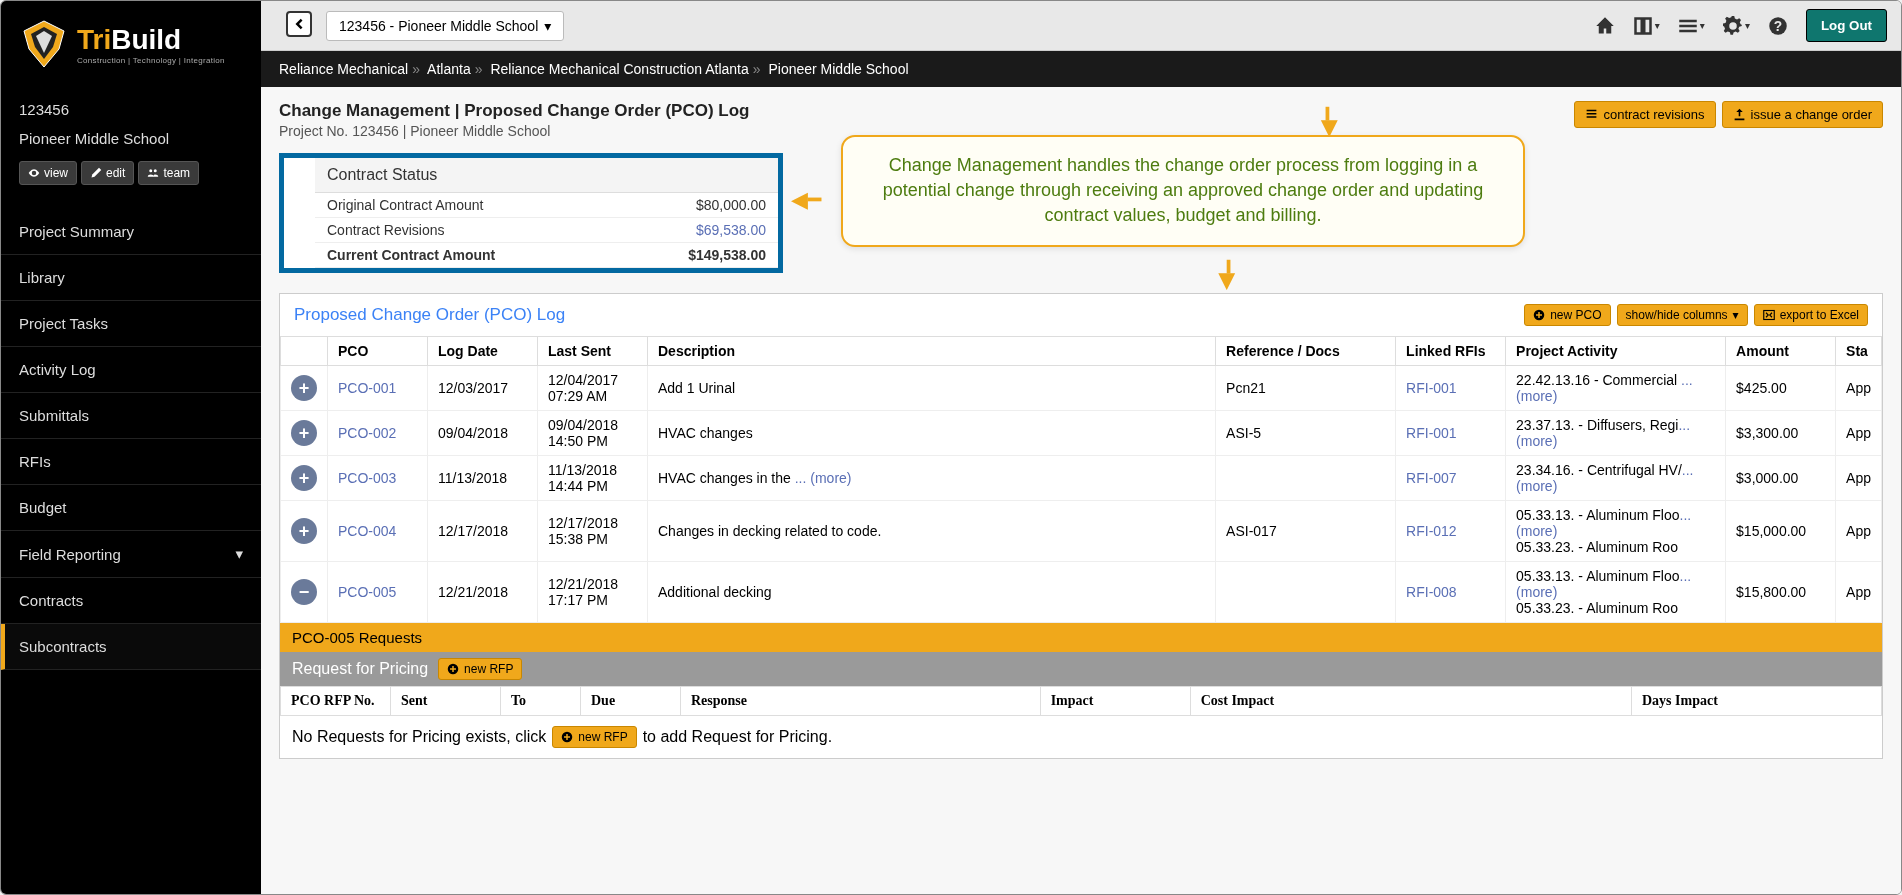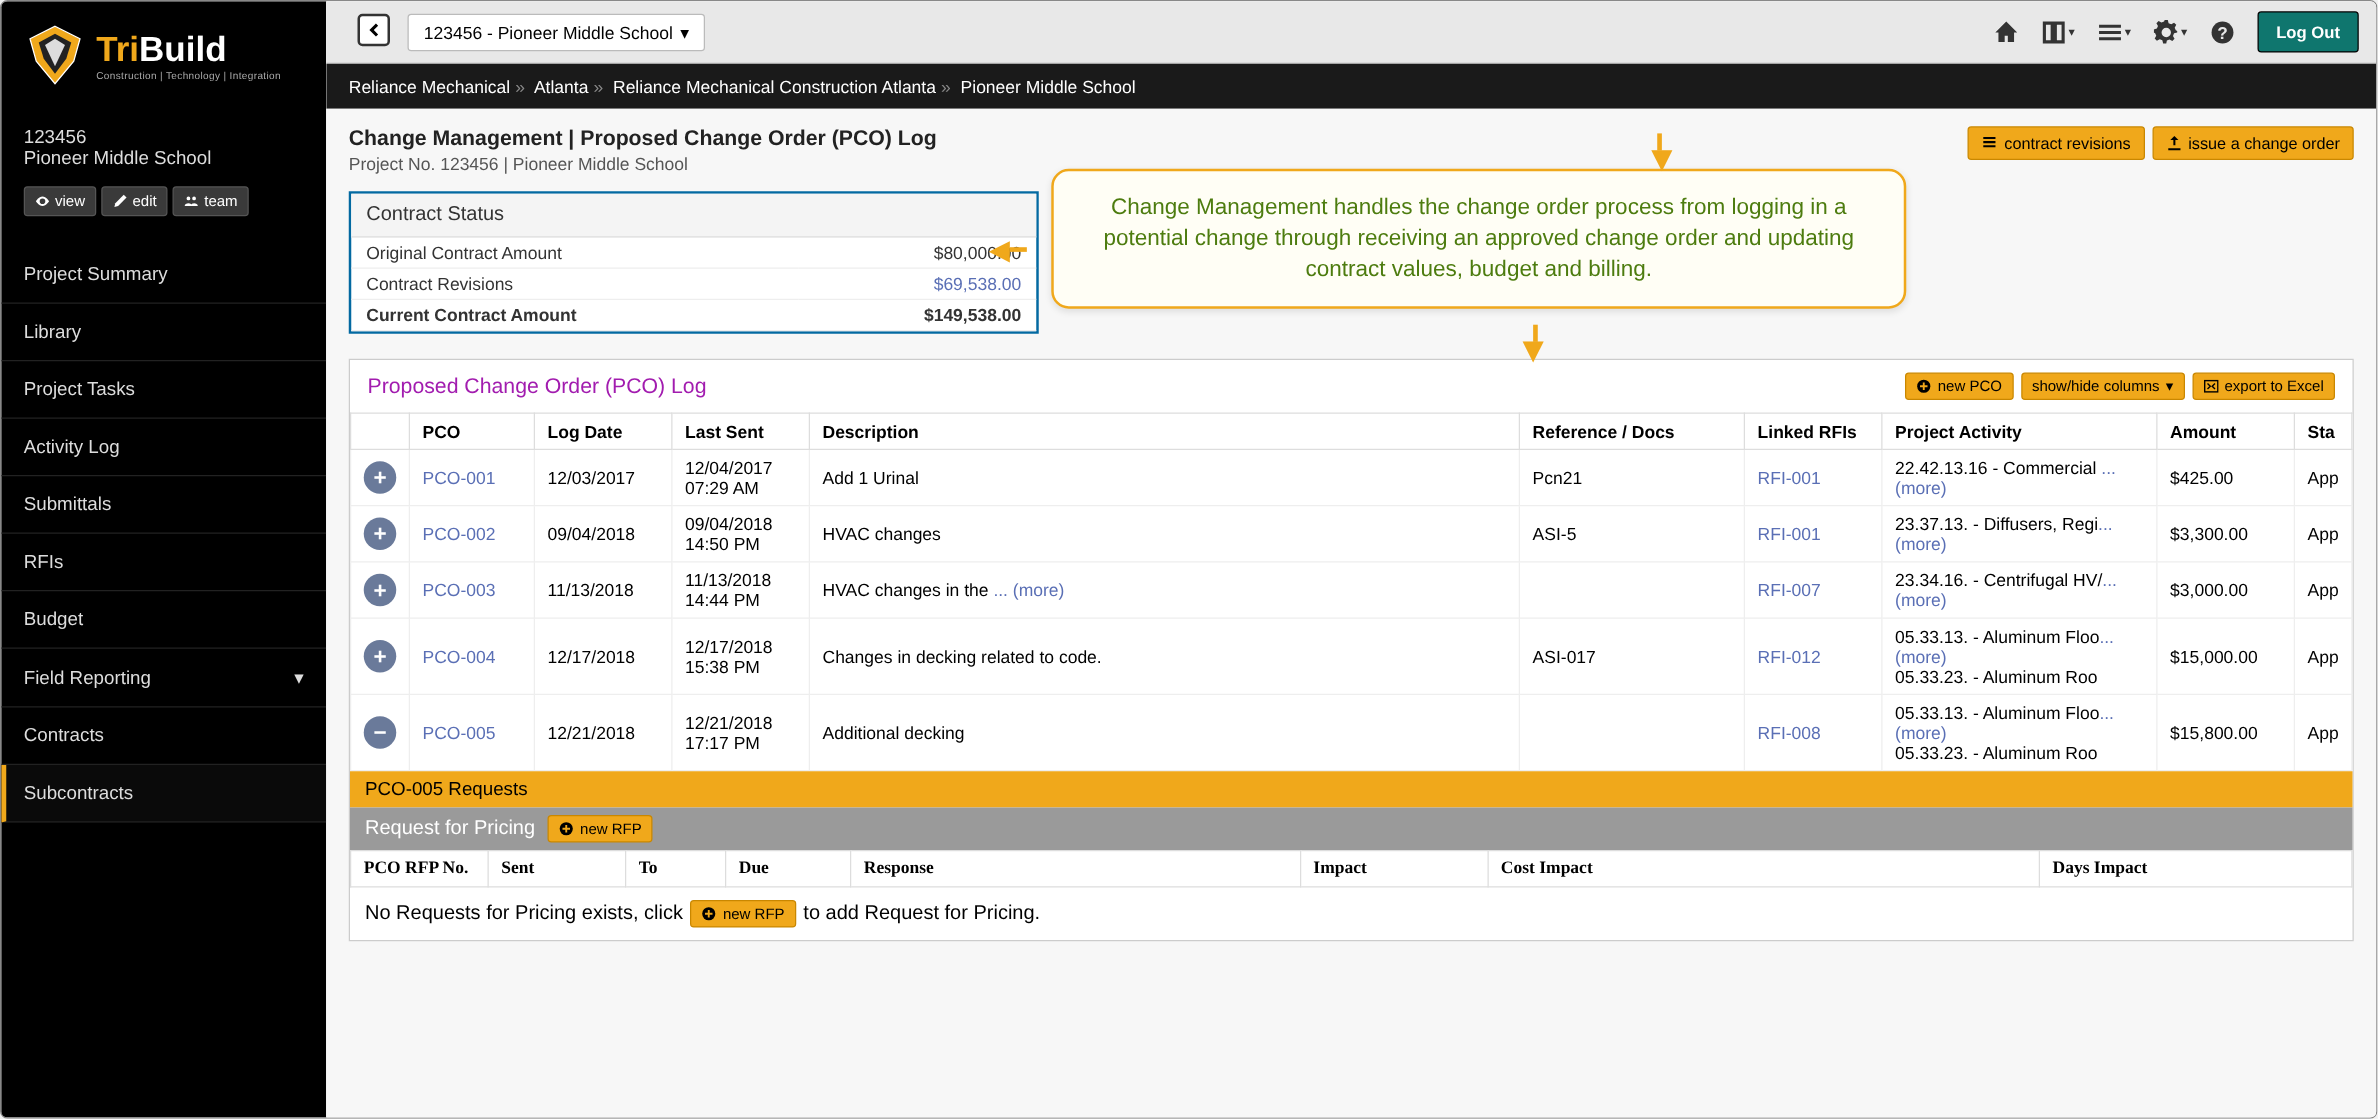--- a/index.html
+++ b/index.html
@@ -6,21 +6,21 @@
 body { font-family: Arial, Helvetica, sans-serif; font-size: 14px; background: #f0f0f0; }
 .app { display: flex; height: 895px; width: 1902px; border: 1px solid #888; border-radius: 6px; overflow: hidden; }
 .sidebar { width: 260px; background: #000; color: #fff; flex-shrink: 0; display: flex; flex-direction: column; }
 .logo-area { padding: 18px 18px 24px; display: flex; align-items: center; gap: 8px; }
 .logo-shield { width: 50px; height: 50px; }
 .logo-text { display: flex; flex-direction: column; }
 .logo-text .brand { font-size: 28px; font-weight: 700; color: #fff; }
 .logo-text .brand .tri { color: #f0a81b; }
 .logo-text .tag { font-size: 8px; color: #aaa; letter-spacing: 0.3px; }
 .side-project { padding: 8px 18px 14px; }
-.side-project .pnum { color: #ddd; font-size: 15px; }
+.side-project .pnum { color: #ddd; font-size: 15px; margin-bottom: 12px; }
 .side-project .pname { color: #ddd; font-size: 15px; margin-bottom: 14px; }
 .side-btns { display: flex; gap: 4px; }
 .side-btn { background: #3a3a3a; border: 1px solid #555; color: #fff; font-size: 12px; padding: 4px 8px; border-radius: 3px; cursor: pointer; display: flex; align-items: center; gap: 4px; }
 .nav { list-style: none; margin-top: 10px; }
 .nav li { padding: 14px 18px; color: #ddd; font-size: 15px; border-bottom: 1px solid #222; cursor: pointer; display: flex; justify-content: space-between; align-items: center; }
 .nav li.active { border-left: 4px solid #f0a81b; padding-left: 14px; background: #0a0a0a; }
 .main { flex: 1; display: flex; flex-direction: column; background: #fff; overflow: hidden; }
 .topbar { background: #e8e8e8; border-bottom: 1px solid #ccc; padding: 8px 14px; display: flex; align-items: center; justify-content: space-between; }
 .topbar-left { display: flex; align-items: flex-start; gap: 14px; margin-left: 11px; }
 .collapse-btn { width: 26px; height: 26px; border: 2px solid #333; border-radius: 4px; display: flex; align-items: center; justify-content: center; cursor: pointer; background: #fff; }
@@ -31,30 +31,30 @@
 .logout-btn { background: #0f766e; color: #fff; border: 1px solid #000; padding: 8px 14px; border-radius: 3px; font-weight: 700; cursor: pointer; }
 .breadcrumb-bar { background: #1a1a1a; color: #fff; padding: 10px 18px; font-size: 14px; }
 .breadcrumb-bar .sep { margin: 0 4px; color: #888; }
 .content { padding: 14px 18px; background: #f7f7f7; flex: 1; overflow: auto; position: relative; }
 .page-head { display: flex; justify-content: space-between; align-items: flex-start; margin-bottom: 14px; }
 .page-head h2 { font-size: 17px; font-weight: 700; color: #222; }
 .page-head .sub { color: #555; font-size: 14px; margin-top: 2px; }
 .head-btns { display: flex; gap: 6px; }
 .orange-btn { background: #f0a81b; border: 1px solid #c98700; color: #000; font-size: 13px; padding: 5px 10px; border-radius: 3px; cursor: pointer; display: inline-flex; align-items: center; gap: 5px; }
 .orange-btn.sm { font-size: 12px; padding: 3px 8px; }
-.contract-panel { border: 2px solid #0369a1; background: #fff; width: 552px; margin-bottom: 20px; }
+.contract-panel { border: 5px solid #0369a1; background: #fff; width: 504px; margin-bottom: 20px; padding-left: 31px; }
 .contract-panel .panel-h { background: #f4f4f4; padding: 8px 12px; font-size: 16px; color: #333; border-bottom: 1px solid #ddd; }
 .contract-panel table { width: 100%; border-collapse: collapse; }
 .contract-panel td { padding: 4px 12px; border-bottom: 1px solid #eee; font-size: 14px; color: #333; }
 .contract-panel td:last-child { text-align: right; }
 .contract-panel tr.bold td { font-weight: 700; }
 .contract-panel td.link { color: #5a6fb5; cursor: pointer; }
 .pco-section { border: 1px solid #ccc; background: #fff; }
 .pco-head { display: flex; justify-content: space-between; align-items: center; padding: 10px 14px; }
-.pco-head h3 { font-size: 17px; font-weight: 400; color: #a21caf; }
+.pco-head h3 { font-size: 17px; font-weight: 400; color: #3b82f6; }
 .pco-head-btns { display: flex; gap: 6px; }
 .pco-table { width: 100%; border-collapse: collapse; }
 .pco-table th { text-align: left; padding: 6px 10px; border: 1px solid #ddd; background: #fff; font-weight: 700; font-size: 14px; margin-top: 12px; }
 .pco-table td { padding: 6px 10px; border: 1px solid #eee; font-size: 14px; vertical-align: middle; }
 .pco-table td.link, .link-txt { color: #5a6fb5; cursor: pointer; }
 .more-link { color: #5a6fb5; cursor: pointer; }
 .expand-btn { width: 26px; height: 26px; border-radius: 50%; background: #6a7a9a; color: #fff; display: flex; align-items: center; justify-content: center; font-size: 18px; font-weight: 700; cursor: pointer; }
 .requests-bar { background: #f0a81b; padding: 6px 12px; font-size: 15px; color: #000; }
 .rfp-bar { background: #9a9a9a; padding: 6px 12px; font-size: 16px; color: #fff; display: flex; align-items: center; gap: 10px; }
 .rfp-table { width: 100%; border-collapse: collapse; }

